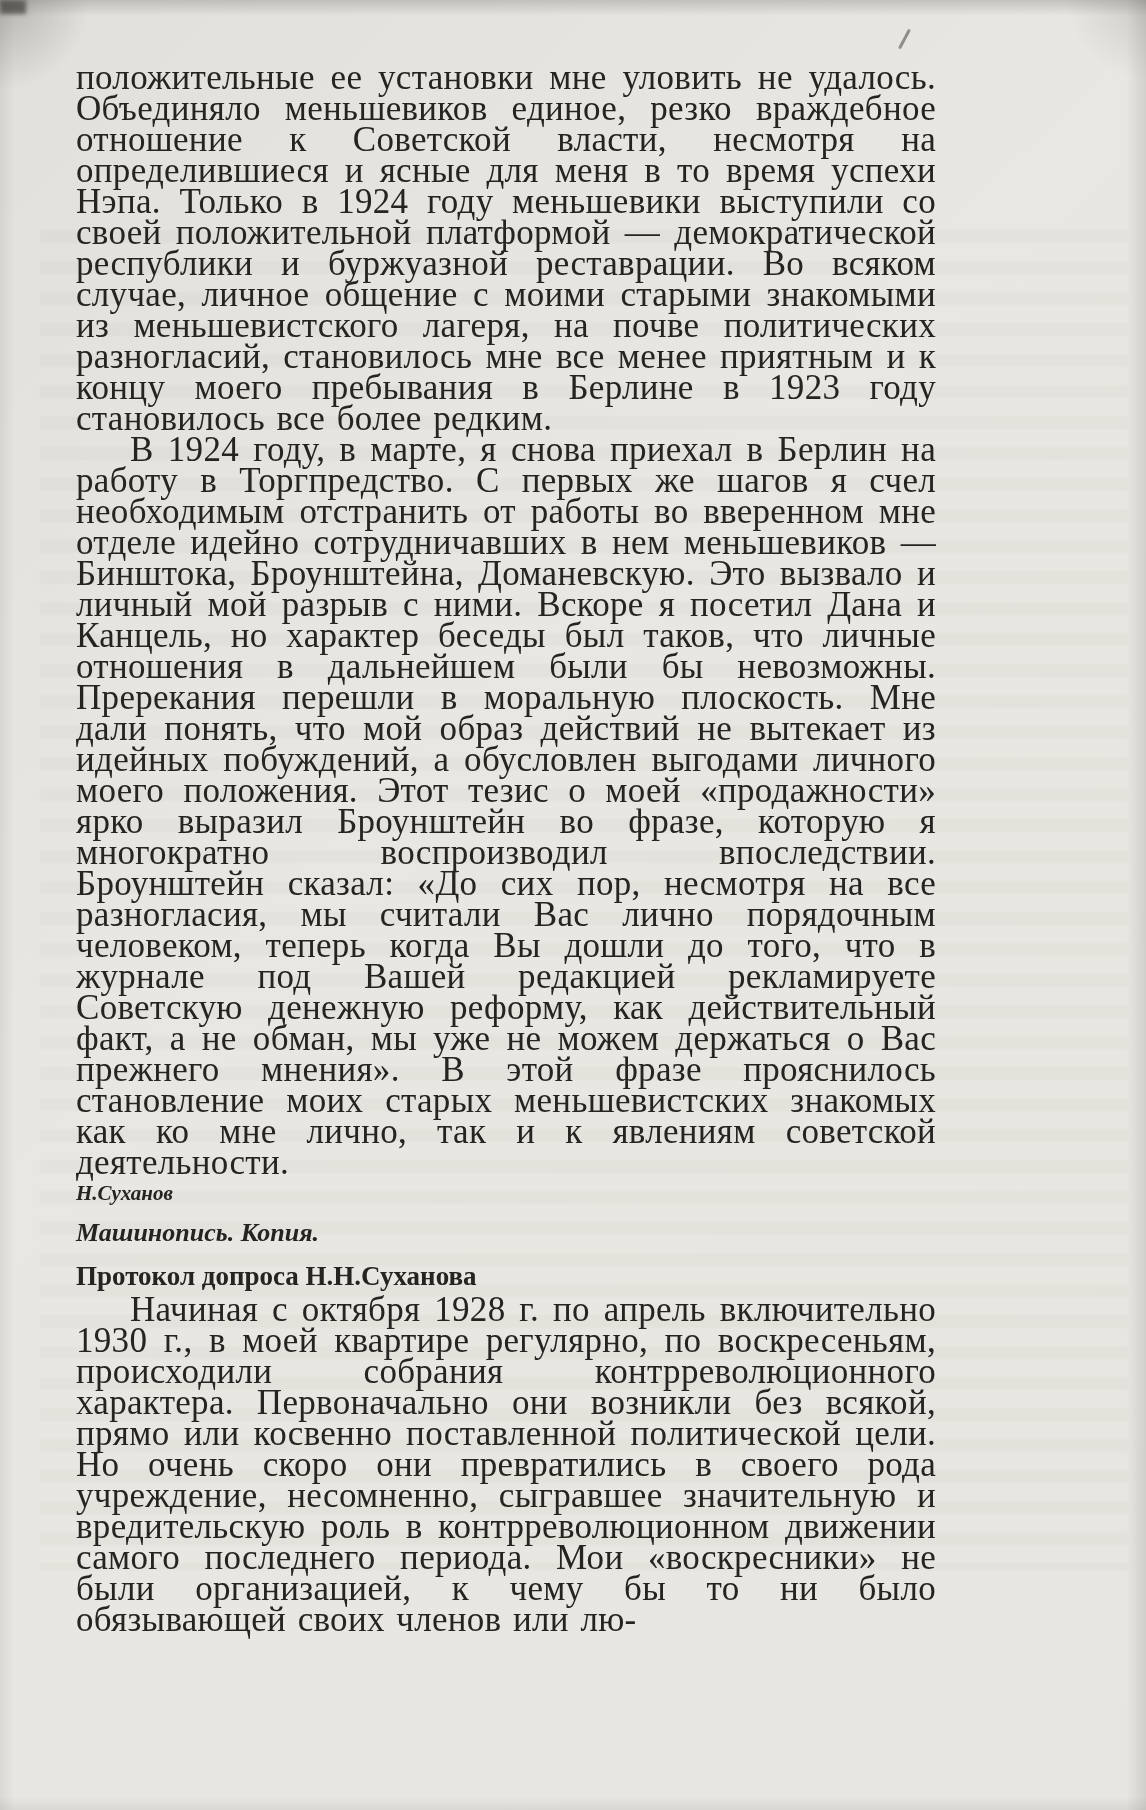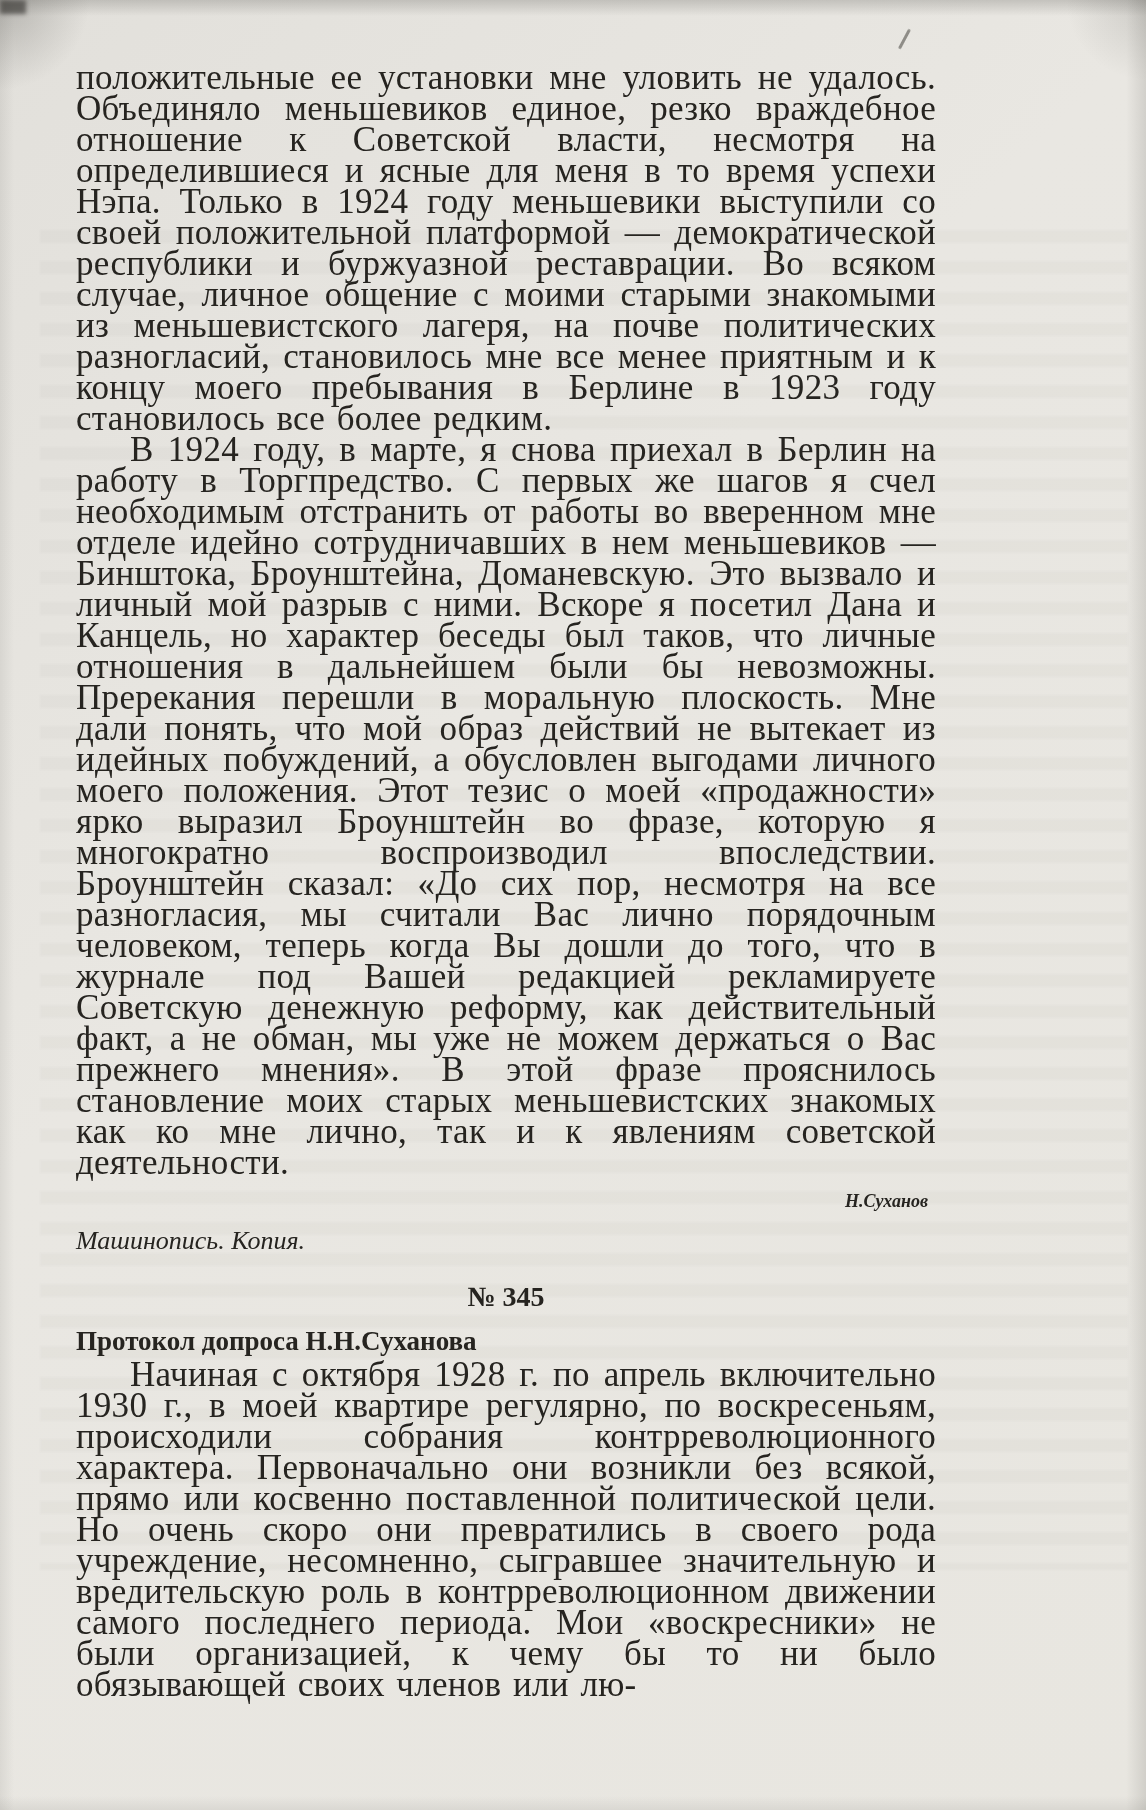--- a/index.html
+++ b/index.html
@@ -75,33 +75,34 @@
     line-height: 31px;
     text-align: justify;
     text-indent: 54px;
     letter-spacing: 0.3px;
     word-spacing: 2.5px;
   }
   .para.continuation {
     text-indent: 0;
   }
   .signature {
-    margin: 8px;
-    font-size: 18px;
+    margin: 0;
+    font-size: 21px;
     line-height: 31px;
-    text-align: right;
+    text-align: left;
     font-weight: bold;
     font-style: italic;
   }
   .source-note {
     margin: 8px 0 0 0;
     font-size: 26px;
     line-height: 31px;
     font-style: italic;
     text-align: left;
+    font-weight: bold;
   }
   .doc-number {
     margin: 24px 0 0 0;
     font-size: 28px;
     line-height: 33px;
     font-weight: bold;
     text-align: center;
   }
   .doc-title {
     margin: 12px 0 0 0;
@@ -140,21 +141,20 @@
 
     <p class="para continuation">положительные ее установки мне уловить не удалось. Объединяло меньшевиков единое, резко враждебное отношение к Советской власти, несмотря на определившиеся и ясные для меня в то время успехи Нэпа. Только в 1924 году меньшевики выступили со своей положительной платформой — демократической республики и буржуазной реставрации. Во всяком случае, личное общение с моими старыми знакомыми из меньшевистского лагеря, на почве политических разногласий, становилось мне все менее приятным и к концу моего пребывания в Берлине в 1923 году становилось все более редким.</p>
 
     <p class="para">В 1924 году, в марте, я снова приехал в Берлин на работу в Торгпредство. С первых же шагов я счел необходимым отстранить от работы во вверенном мне отделе идейно сотрудничавших в нем меньшевиков — Бинштока, Броунштейна, Доманевскую. Это вызвало и личный мой разрыв с ними. Вскоре я посетил Дана и Канцель, но характер беседы был таков, что личные отношения в дальнейшем были бы невозможны. Пререкания перешли в моральную плоскость. Мне дали понять, что мой образ действий не вытекает из идейных побуждений, а обусловлен выгодами личного моего положения. Этот тезис о моей «продажности» ярко выразил Броунштейн во фразе, которую я многократно воспроизводил впоследствии. Броунштейн сказал: «До сих пор, несмотря на все разногласия, мы считали Вас лично порядочным человеком, теперь когда Вы дошли до того, что в журнале под Вашей редакцией рекламируете Советскую денежную реформу, как действительный факт, а не обман, мы уже не можем держаться о Вас прежнего мнения». В этой фразе прояснилось становление моих старых меньшевистских знакомых как ко мне лично, так и к явлениям советской деятельности.</p>
 
 
     <p class="signature">Н.Суханов</p>
 
     <p class="source-note">Машинопись. Копия.</p>
 
-    <h2 class="doc-number">№ 345</h2>
 
     <h3 class="doc-title">
       <span class="title-line">Протокол допроса Н.Н.Суханова</span>
     </h3>
 
     <p class="para doc-body">Начиная с октября 1928 г. по апрель включительно 1930 г., в моей квартире регулярно, по воскресеньям, происходили собрания контрреволюционного характера. Первоначально они возникли без всякой, прямо или косвенно поставленной политической цели. Но очень скоро они превратились в своего рода учреждение, несомненно, сыгравшее значительную и вредительскую роль в контрреволюционном движении самого последнего периода. Мои «воскресники» не были организацией, к чему бы то ни было обязывающей своих членов или лю-</p>
 
   </div>
 
 

